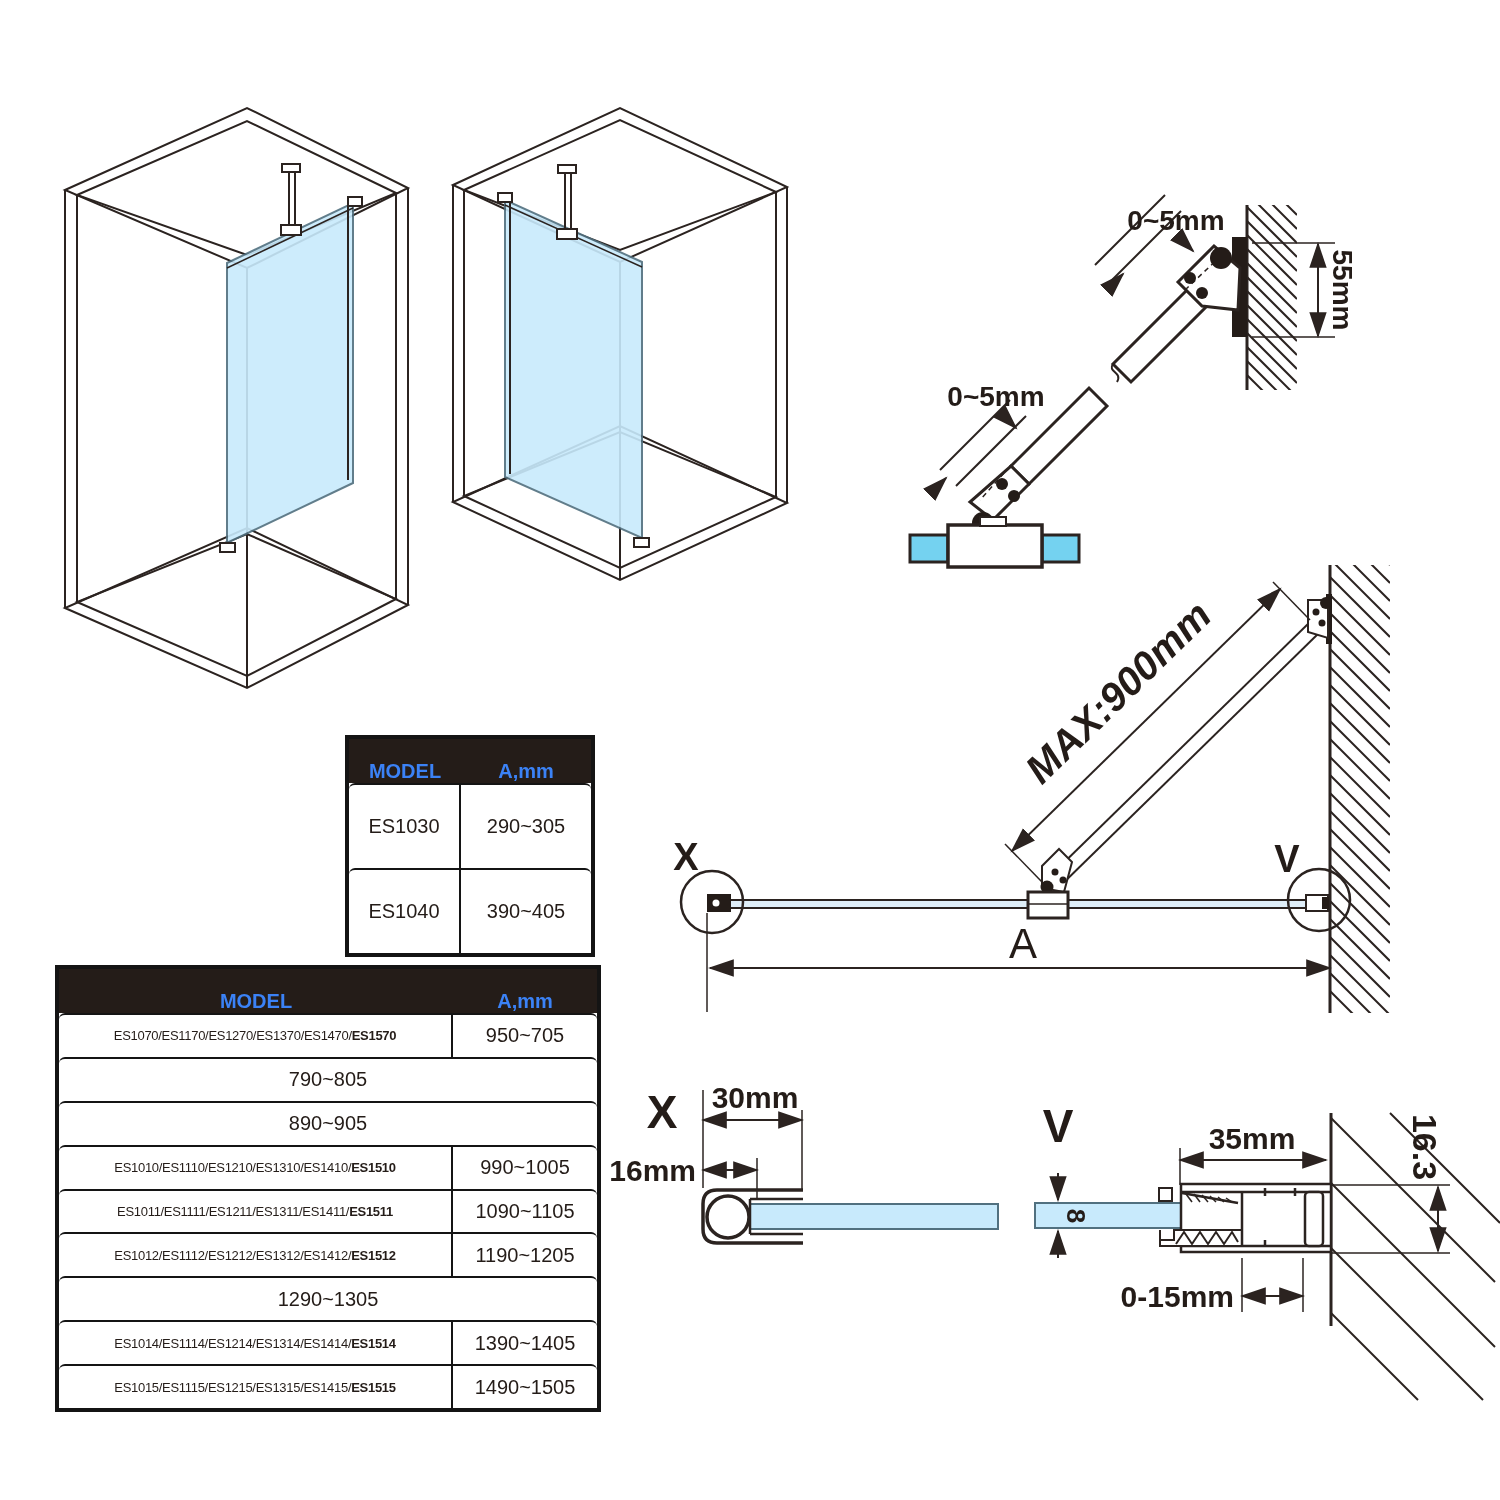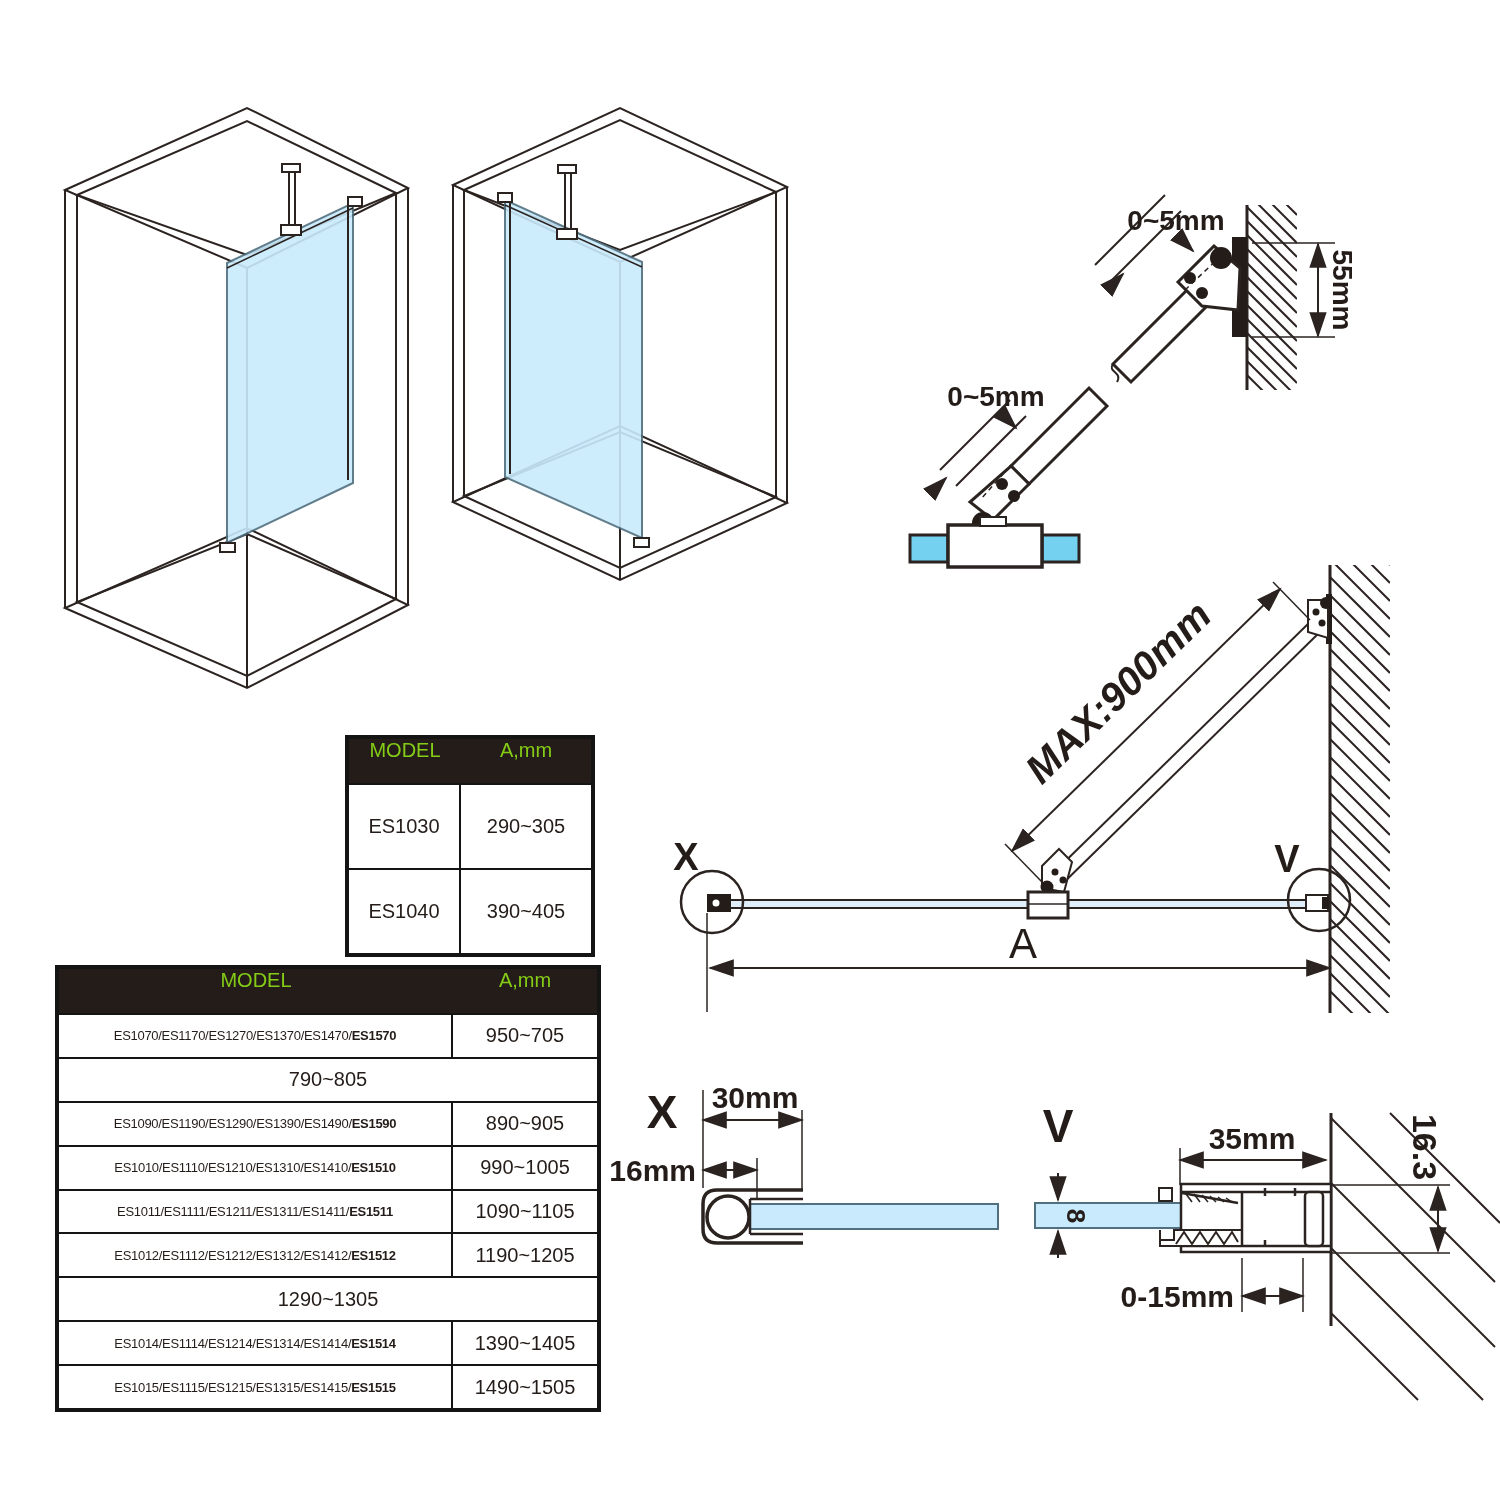--- a/index.html
+++ b/index.html
@@ -10,22 +10,22 @@
   .s15{stroke-width:1.5}.s2{stroke-width:2}.s3{stroke-width:3}.s35{stroke-width:3.5}
   .fw{fill:#ffffff;stroke:#2b2320;}
   .fd{fill:#241c18;stroke:none;}
   .glass{fill:#c8eafc;stroke:#51707f;stroke-width:2;}
   .glass2{fill:#74d2f0;stroke:#2b2320;stroke-width:3;}
   .dim{fill:#241c18;font-weight:bold;}
   .vt{dominant-baseline:central;}
   text{font-family:"Liberation Sans",sans-serif;}
   
   .tbl{position:absolute;border:4px solid #141414;box-sizing:border-box;display:flex;flex-direction:column;background:#fff;}
-  .tbl .hdr{background:#241c18;color:#84cc16;font-weight:normal;display:flex;align-items:flex-start;}
-  .tbl .row{display:flex;border-top:2px solid #141414;align-items:stretch;flex:1;}
+  .tbl .hdr{background:#241c18;color:#3b82f6;font-weight:bold;display:flex;align-items:flex-end;}
+  .tbl .row{display:flex;border-top:2px solid #141414;align-items:stretch;flex:1;border-radius:6px;}
   .tbl .c{display:flex;align-items:center;justify-content:center;box-sizing:border-box;}
   .tbl .cdiv{border-right:2px solid #141414;}
   #small-table{left:345px;top:735px;width:250px;height:222px;font-size:20px;}
   #small-table .hdr{height:44px;flex:none;}
   #small-table .c1{width:112px;}#small-table .c2{flex:1;}
   #big-table{left:55px;top:965px;width:546px;height:447px;font-size:20px;}
   #big-table .hdr{height:44px;flex:none;}
   #big-table .c1{width:394px;}#big-table .c2{flex:1;}
   #big-table .row .c1{font-size:13px;letter-spacing:-0.3px;}
   .bold{font-weight:bold;}
@@ -366,24 +366,20 @@
       <div class="c c1 cdiv">
           <span>ES1070/ES1170/ES1270/ES1370/ES1470/</span>
           <span class="bold">ES1570</span>
         </div>
       <div class="c c2">950~705</div>
     </div>
     <div class="row">
       <div class="c c2">790~805</div>
     </div>
     <div class="row">
-      <div class="c c1 cdiv">
-          <span>ES1090/ES1190/ES1290/ES1390/ES1490/</span>
-          <span class="bold">ES1590</span>
-        </div>
       <div class="c c2">890~905</div>
     </div>
     <div class="row">
       <div class="c c1 cdiv">
           <span>ES1010/ES1110/ES1210/ES1310/ES1410/</span>
           <span class="bold">ES1510</span>
         </div>
       <div class="c c2">990~1005</div>
     </div>
     <div class="row">

